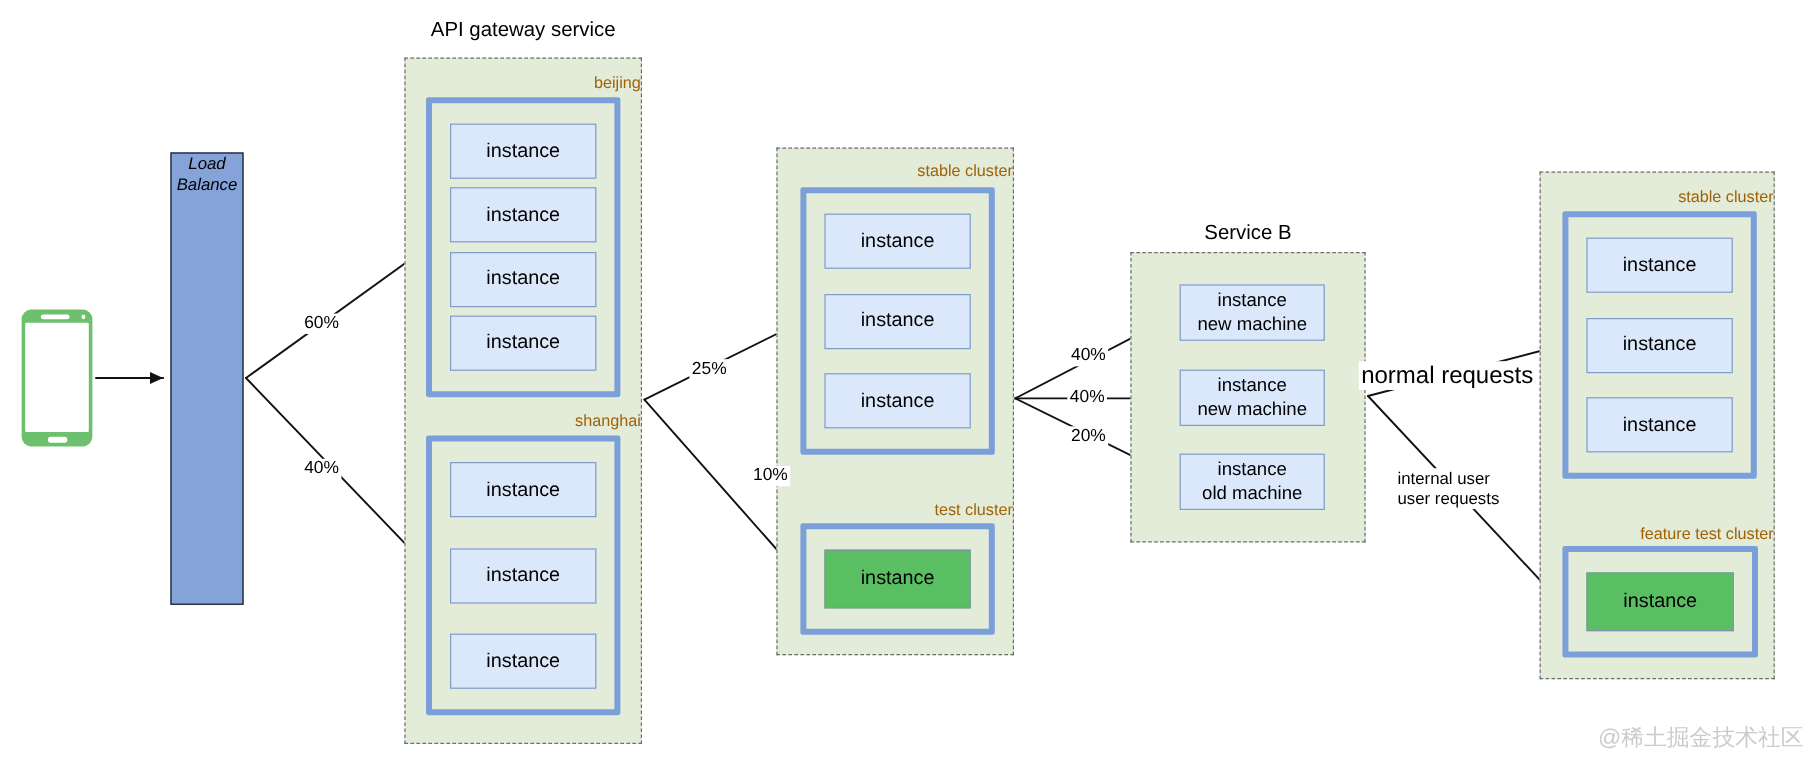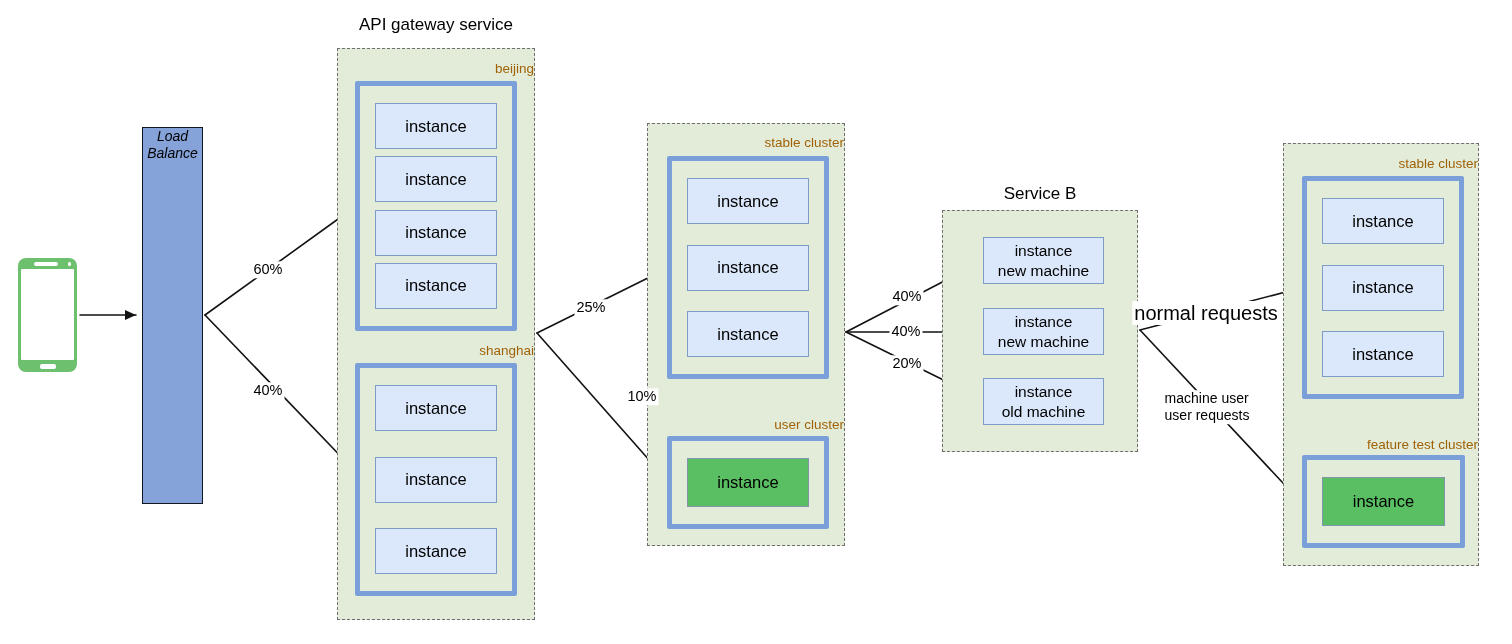--- a/index.html
+++ b/index.html
@@ -153,21 +153,21 @@
     </div>
   </div>
 
   <div class="container abs" style="left:647px; top:123px; width:198px; height:423px;">
     <div class="cluster-label" style="top:11px;">stable cluster</div>
     <div class="cluster" style="left:19px; top:32px; width:162px; height:223px;">
       <div class="instance">instance</div>
       <div class="instance">instance</div>
       <div class="instance">instance</div>
     </div>
-    <div class="cluster-label" style="top:293px;">user cluster</div>
+    <div class="cluster-label" style="top:293px;">test cluster</div>
     <div class="cluster single" style="left:19px; top:312px; width:162px; height:93px;">
       <div class="instance test">instance</div>
     </div>
   </div>
 
   <div class="group-title abs" style="left:942px; top:184px; width:196px;">Service B</div>
   <div class="container abs" style="left:942px; top:210px; width:196px; height:242px;">
     <div class="instance two-line" style="left:40px; top:26px;">
       <span>instance</span>
       <span>new machine</span>
@@ -197,18 +197,19 @@
 
   <div class="edge-label abs" style="left:268px; top:270px;">60%</div>
   <div class="edge-label abs" style="left:268px; top:391px;">40%</div>
   <div class="edge-label abs" style="left:591px; top:308px;">25%</div>
   <div class="edge-label abs" style="left:594px; top:397px;margin-left:48px;">10%</div>
   <div class="edge-label abs" style="left:907px; top:297px;">40%</div>
   <div class="edge-label abs" style="left:906px; top:332px;">40%</div>
   <div class="edge-label abs" style="left:907px; top:364px;">20%</div>
   <div class="edge-label abs" style="left:1206px; top:313px; font-size:20px;">normal requests</div>
   <div class="edge-label abs" style="left:1207px; top:407px; font-size:14px;">
-    <div>machine user</div>
+    <div>internal user</div>
     <div>user requests</div>
   </div>
 
+  <div class="watermark abs" style="right:9px; top:602px;">@稀土掘金技术社区</div>
 
 </div>
 
 </body></html>

